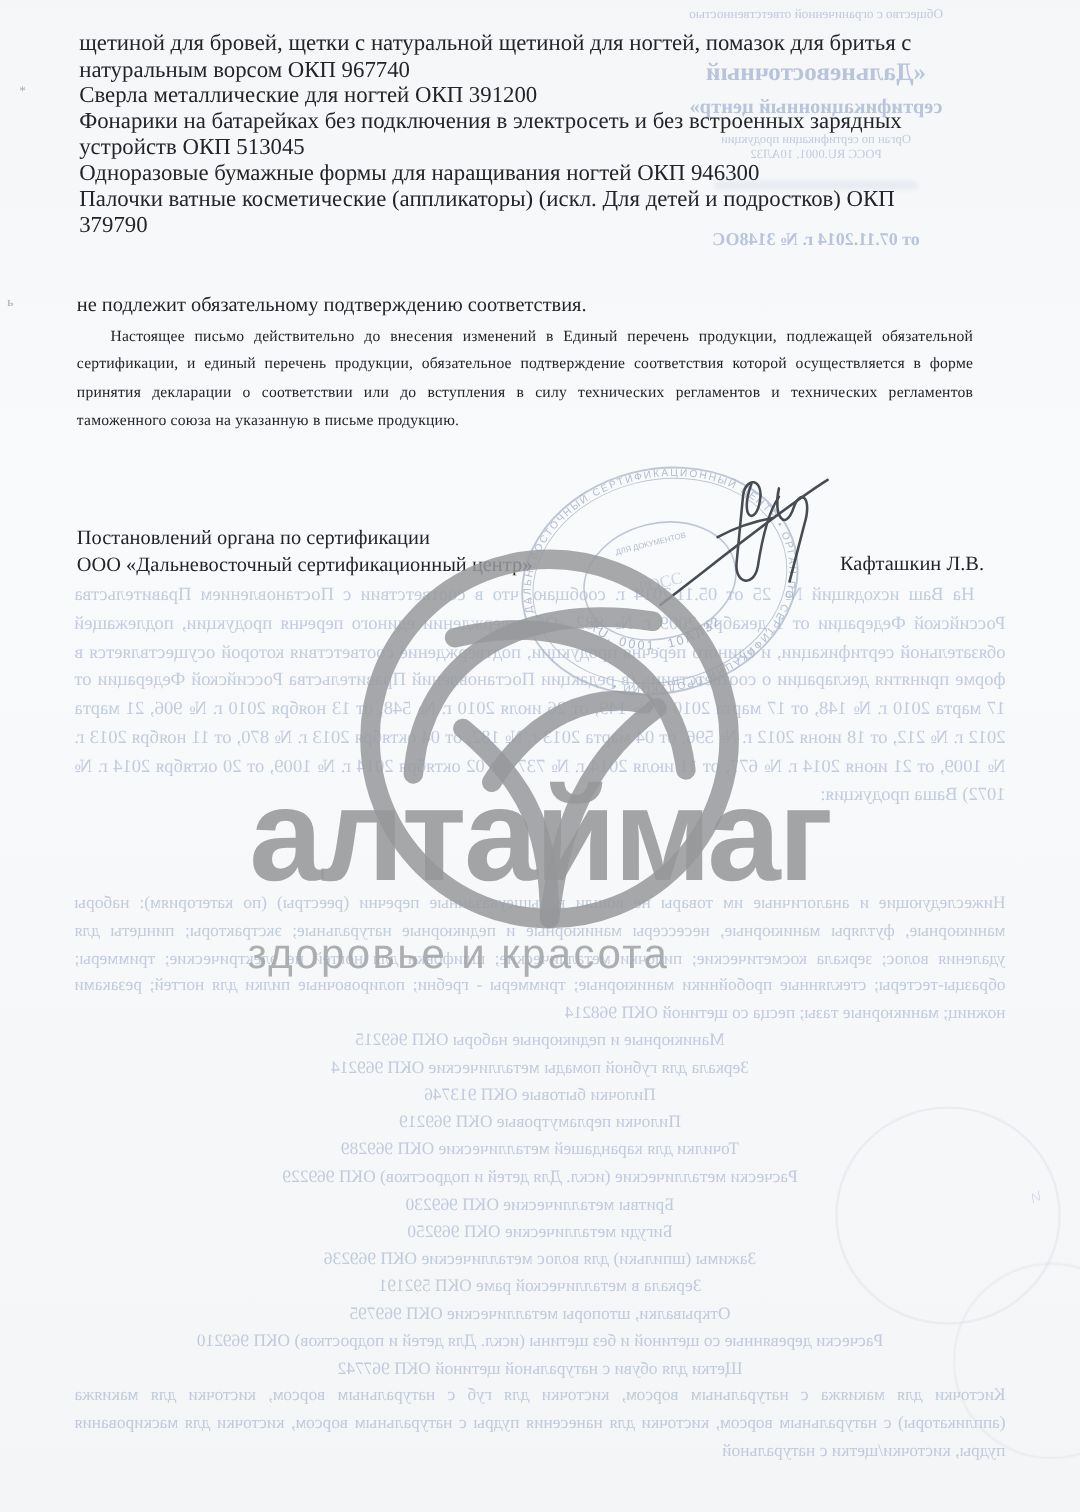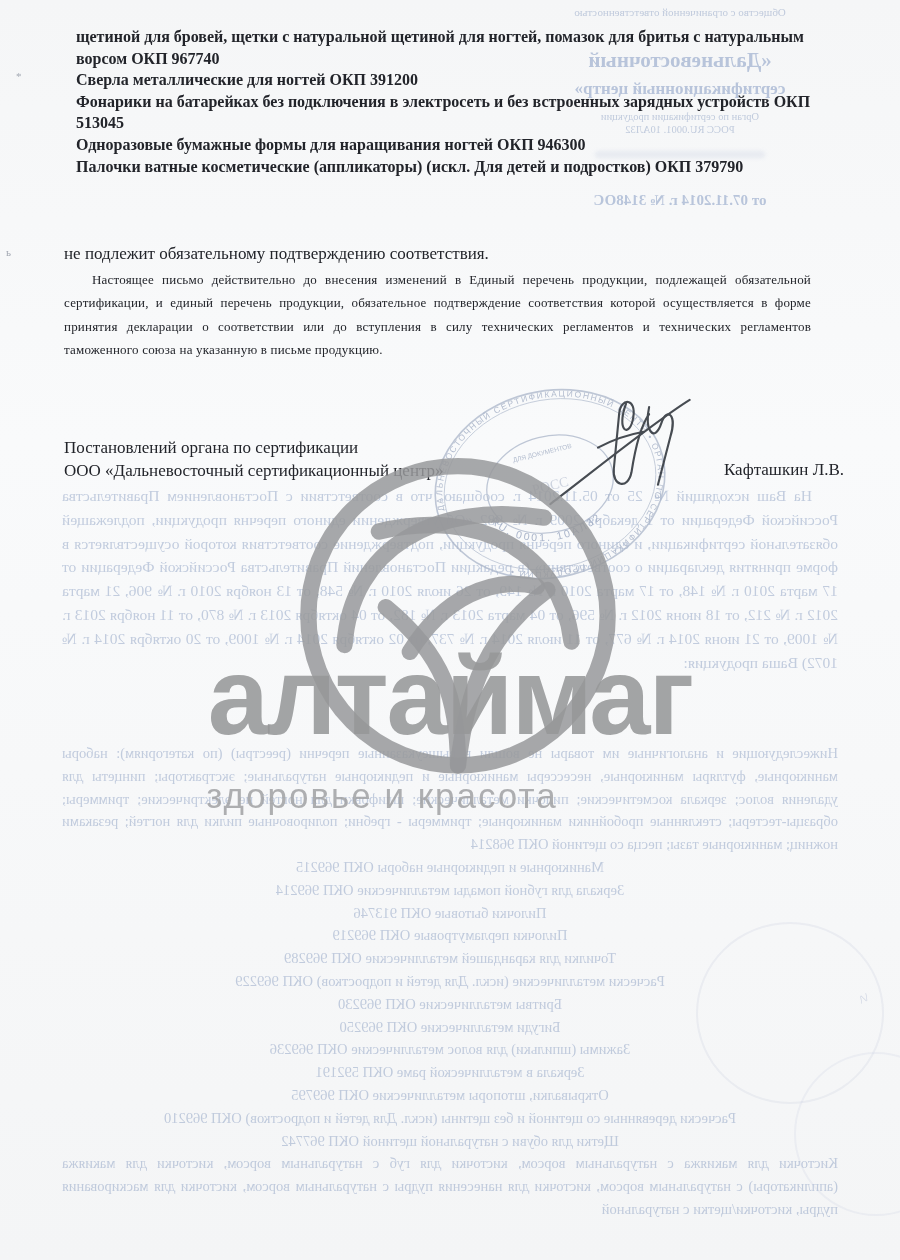--- a/index.html
+++ b/index.html
@@ -26,27 +26,27 @@
   .blist{position:absolute;top:742px;left:62px;width:776px;font-size:14.5px;line-height:22.8px;}
   .blist .head,.blist .tail{text-align:justify;}
   .blist .c{text-align:center;}
   .bstamp1{position:absolute;left:16px;top:922px;width:184px;height:178px;border:2px solid rgba(135,152,190,.20);border-radius:50%;}
   .bstamp2{position:absolute;left:-58px;top:1052px;width:160px;height:160px;border:2px solid rgba(135,152,190,.16);border-radius:50%;}
   .speck{position:absolute;color:rgba(80,90,110,.5);font-size:11px;}
   
   .stampwrap{position:absolute;left:420px;top:378px;z-index:2;transform:rotate(-14deg);}
   .sigwrap{position:absolute;left:545px;top:382px;z-index:2;}
   
-  .toplist{position:absolute;top:26px;left:76px;width:737px;font-size:16px;line-height:21.6px;z-index:3;font-weight:bold;}
+  .toplist{position:absolute;top:26px;left:66px;width:737px;font-size:19px;line-height:21.6px;z-index:3;}
   .toplist p{margin:0;}
   .statement{position:absolute;top:244px;left:64px;width:760px;font-size:17px;z-index:3;}
   .bodypar{position:absolute;top:268px;left:64px;width:747px;font-size:13px;line-height:23.4px;
            text-align:justify;text-indent:28px;letter-spacing:.2px;z-index:3;}
   .signrole{position:absolute;top:437px;left:64px;font-size:17px;line-height:22.5px;z-index:3;}
-  .signname{position:absolute;top:460px;left:724px;font-size:17px;z-index:3;}
+  .signname{position:absolute;top:460px;left:700px;font-size:17px;z-index:3;}
   
   .wm{position:absolute;inset:0;z-index:4;pointer-events:none;}
   .wm-logo{position:absolute;left:286px;top:442px;}
   .wm-title{position:absolute;top:641px;left:0;width:900px;text-align:center;
             font-family:Liberation Sans, sans-serif;font-weight:bold;font-size:110px;
             letter-spacing:-2px;color:rgba(150,151,153,.88);line-height:1;}
   .wm-sub{position:absolute;top:776px;left:0;width:764px;text-align:center;
           font-family:"Liberation Sans",sans-serif;font-size:35px;letter-spacing:2px;
           color:rgba(160,161,163,.85);}
 </style>

